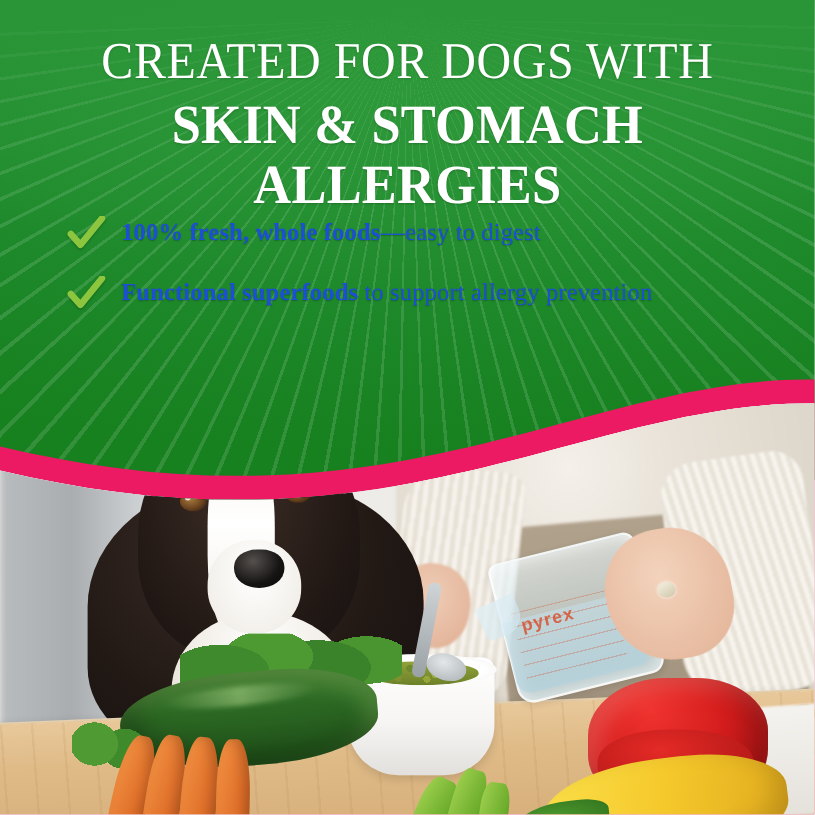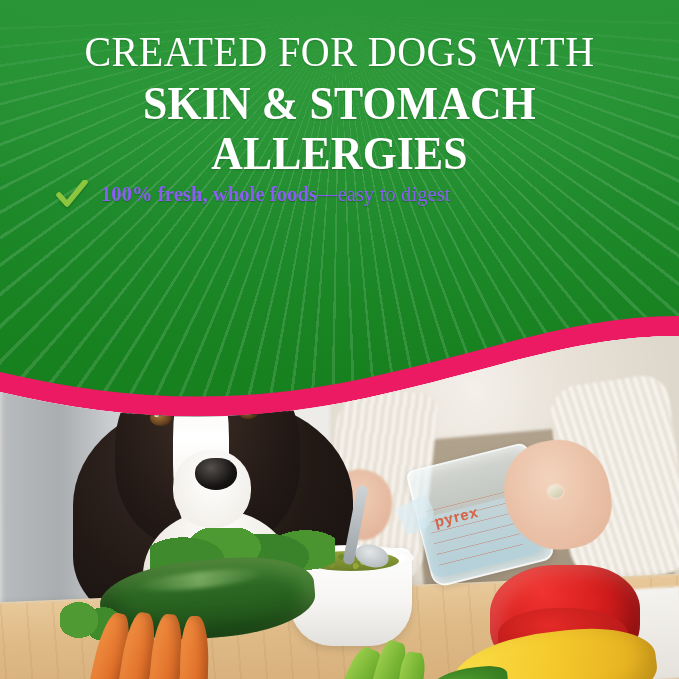--- a/index.html
+++ b/index.html
@@ -89,21 +89,21 @@
   }
   .check{
     flex:0 0 auto;
     width:34px; height:30px;
     position:relative;
     margin-right:12px;
     filter:drop-shadow(0 1px 1px rgba(0,0,0,.25));
   }
   .check svg{ display:block; width:34px; height:30px; }
   .btext{
-    color:#8b5cf6;
+    color:#1d4ed8;
     font-family:"Liberation Serif", serif;
     font-size:20.5px;
     line-height:1.25;
     letter-spacing:.1px;
     padding-top:2px;
     text-shadow:0 1px 1px rgba(0,0,0,.22);
   }
   .btext b{ font-weight:700; }
 
   
@@ -478,20 +478,28 @@
 
     <div class="bullet">
       <span class="check">
         <svg viewBox="0 0 34 30" xmlns="http://www.w3.org/2000/svg">
           <path d="M4 15 L12 24 L30 2" fill="none" stroke="#8cc63f" stroke-width="5.5" stroke-linecap="round" stroke-linejoin="round"></path>
         </svg>
       </span>
       <span class="btext"><b>100% fresh, whole foods</b><span>—easy to digest</span></span>
     </div>
 
+    <div class="bullet">
+      <span class="check">
+        <svg viewBox="0 0 34 30" xmlns="http://www.w3.org/2000/svg">
+          <path d="M4 15 L12 24 L30 2" fill="none" stroke="#8cc63f" stroke-width="5.5" stroke-linecap="round" stroke-linejoin="round"></path>
+        </svg>
+      </span>
+      <span class="btext"><b>Functional superfoods</b><span> to support allergy prevention</span></span>
+    </div>
 
 
   </div>
 
   <div class="photo-wrap">
     <div class="pink-band"></div>
 
     <div class="photo">
       <div class="scene">
 

